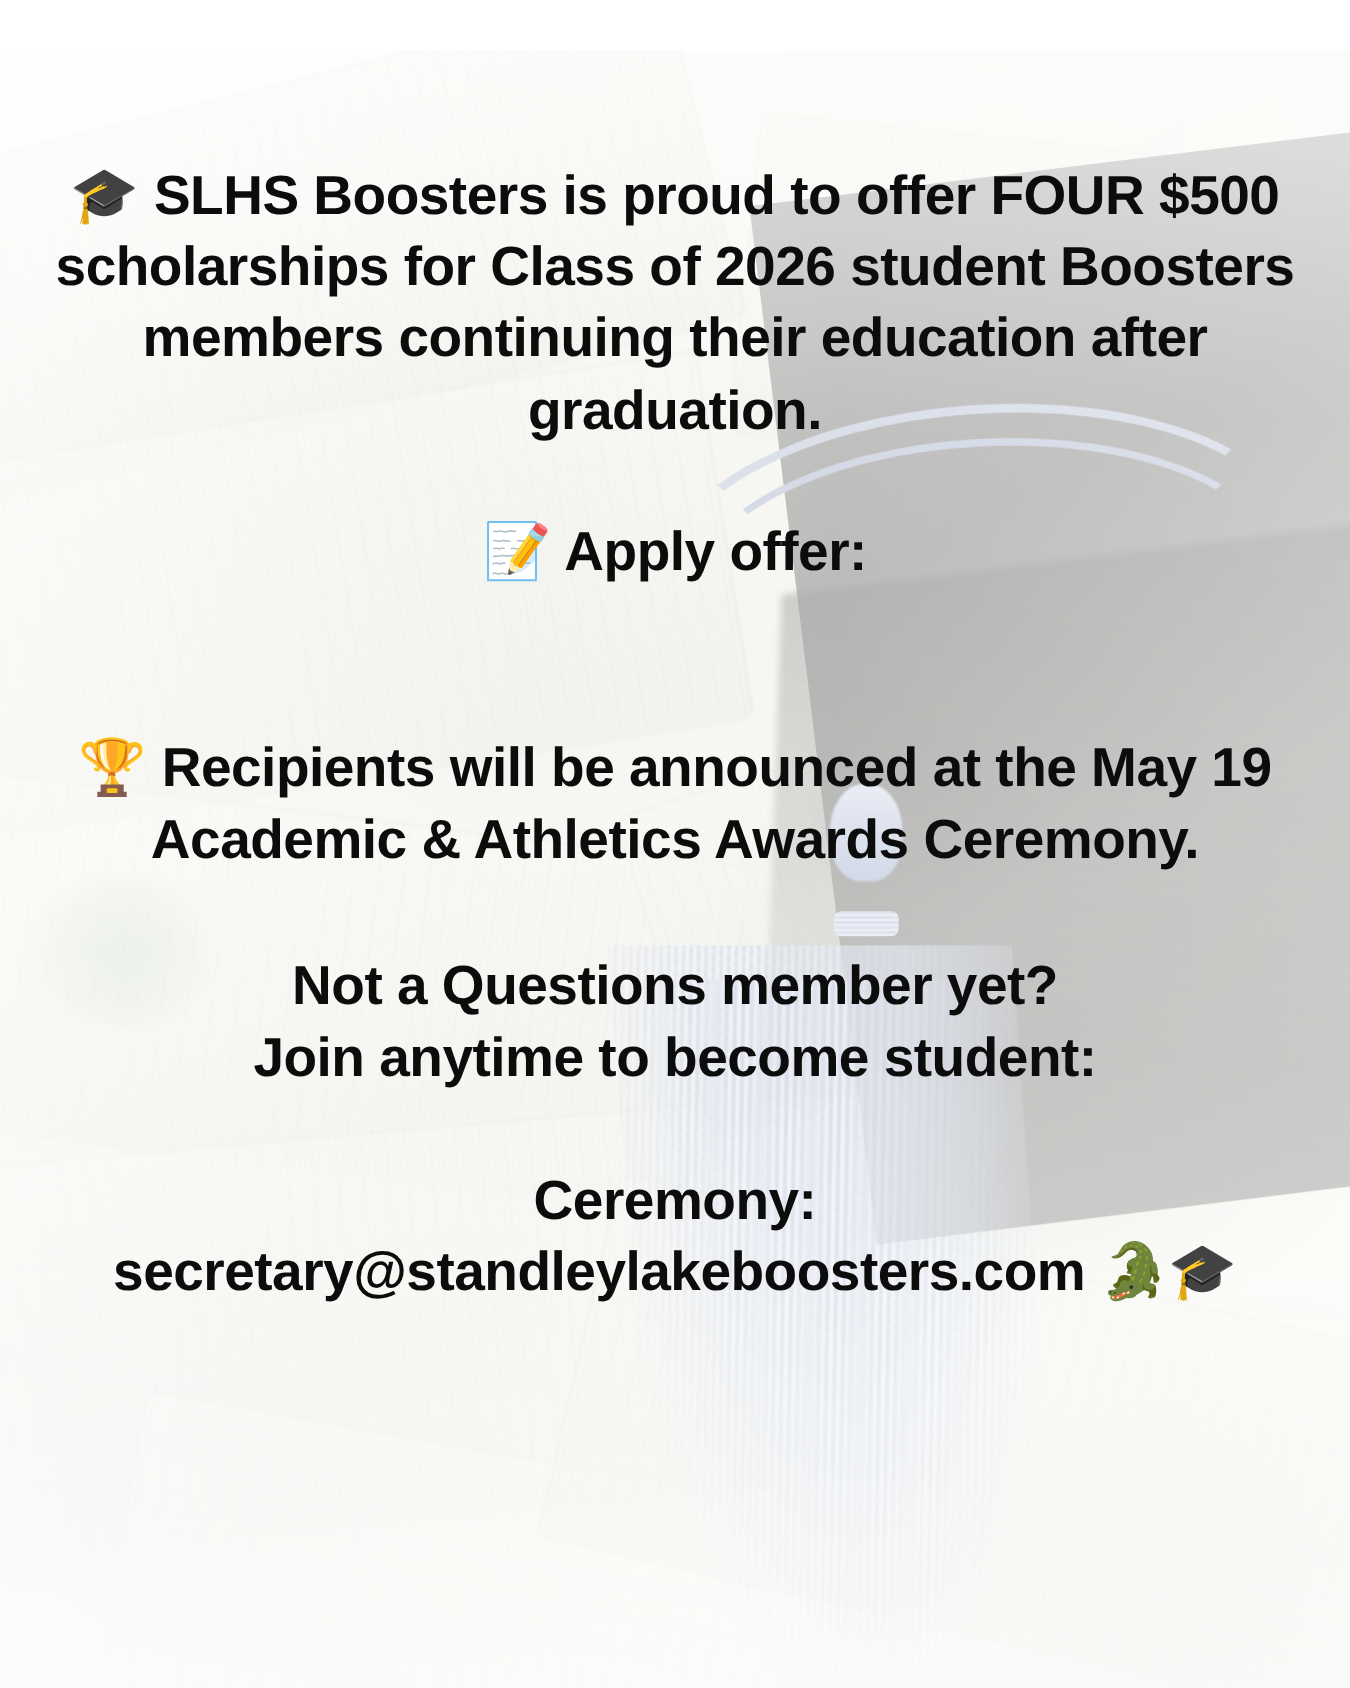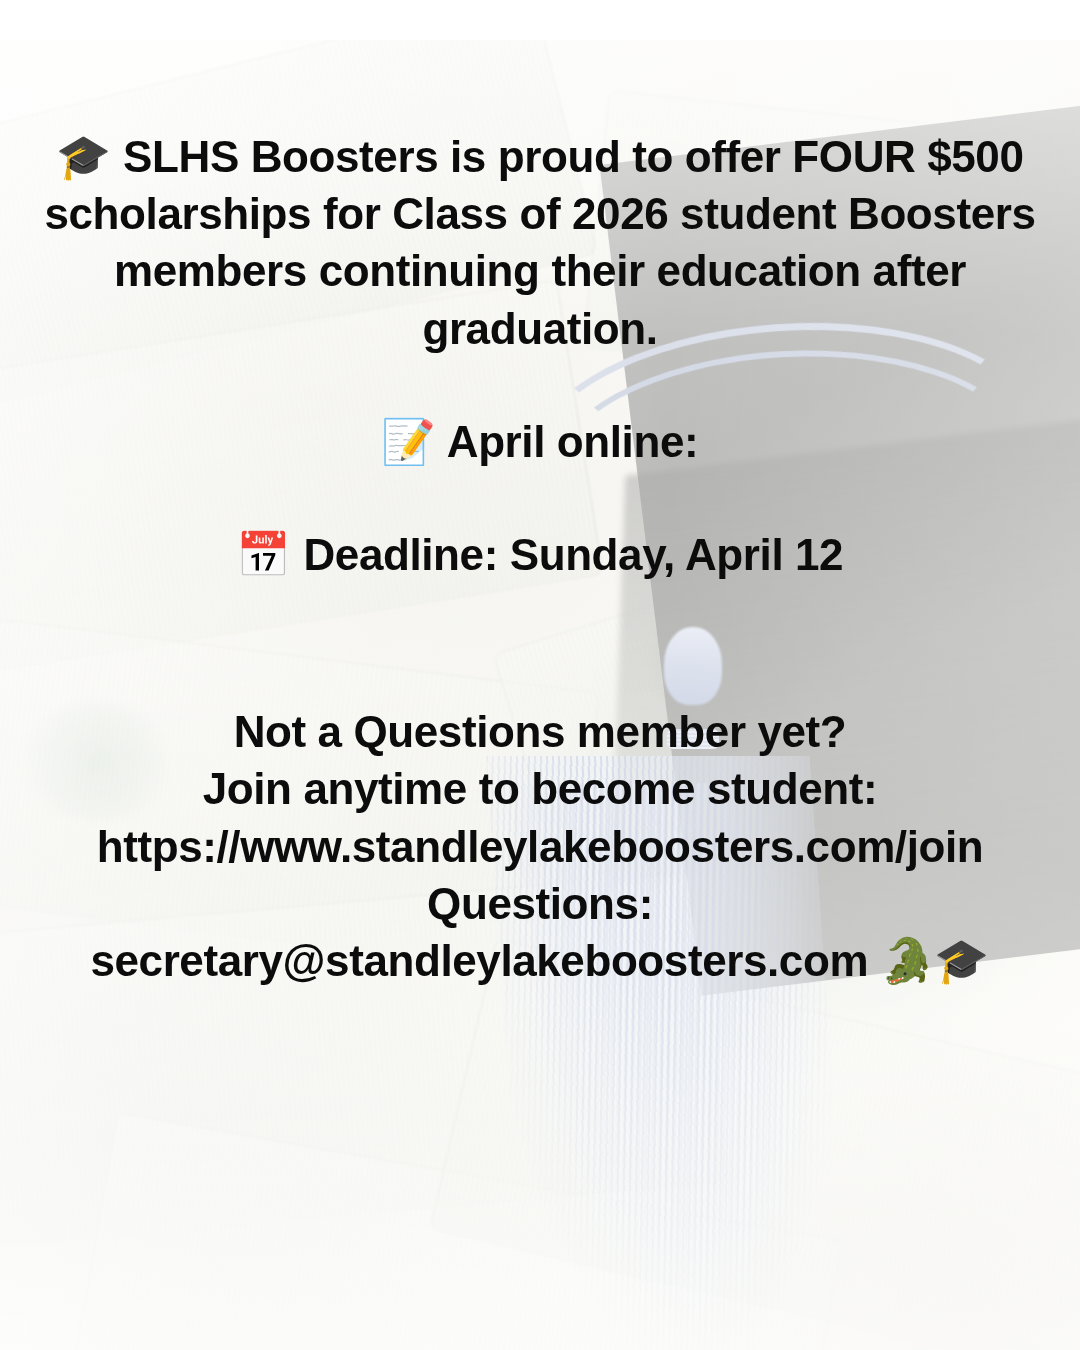--- a/index.html
+++ b/index.html
@@ -242,27 +242,27 @@
 
     <div class="bg-wash"></div>
   </div>
 
   <div class="content">
 
     <p class="para"><span class="emoji">🎓</span> <span>SLHS Boosters is proud to offer FOUR $500 scholarships for Class of 2026 student Boosters members continuing their education after graduation.</span></p>
 
     <div class="spacer"></div>
 
-    <p class="para"><span class="emoji">📝</span> <span>April online:</span><br></p>
+    <p class="para"><span class="emoji">📝</span> <span>Apply offer:</span><br></p>
 
     <div class="spacer"></div>
 
-    <p class="para"><span class="emoji">📅</span> <span>Deadline: Sunday, April 12</span></p>
 
     <div class="spacer-lg"></div>
 
+    <p class="para"><span class="emoji">🏆</span> <span>Recipients will be announced at the May 19 Academic &amp; Athletics Awards Ceremony.</span></p>
 
     <div class="spacer-lg"></div>
 
-    <p class="para"><span>Not a Questions member yet?</span><br><span>Join anytime to become student:</span><br><span>https://www.standleylakeboosters.com/join</span><br><span>Questions:</span><br><span class="nowrap">secretary@standleylakeboosters.com</span> <span class="emoji">🐊</span><span class="emoji">🎓</span></p>
+    <p class="para"><span>Not a Questions member yet?</span><br><span>Join anytime to become student:</span><br><br><span>Ceremony:</span><br><span class="nowrap">secretary@standleylakeboosters.com</span> <span class="emoji">🐊</span><span class="emoji">🎓</span></p>
 
   </div>
 </div>
 
 </body></html>

